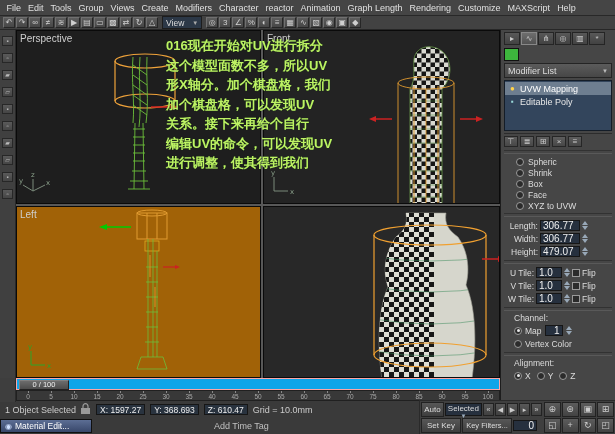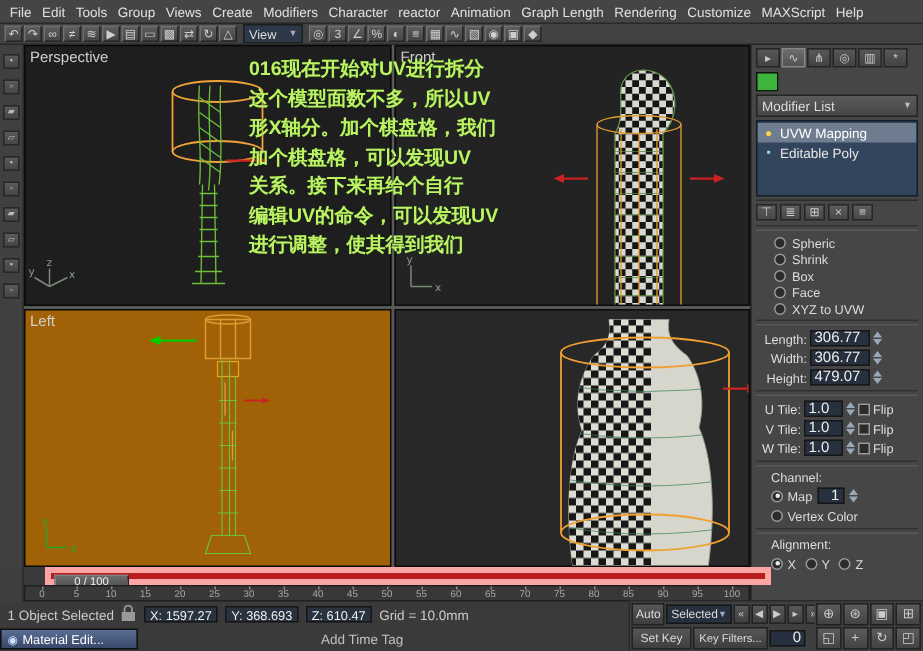--- a/index.html
+++ b/index.html
@@ -92,22 +92,22 @@
   .flip-lbl{font-size:8.5px;color:#ddd;}
   .chan-label,.align-label{height:11px;font-size:8.5px;color:#ddd;padding-left:10px;}
   .chan-row{padding-left:10px;gap:3px;}
   .align-row{padding-left:10px;gap:6px;}
   .align-opt{display:flex;align-items:center;gap:3px;}
   .lbl{font-size:8.5px;}
 
   
   #tl-corner{position:absolute;left:0;top:378px;width:16px;height:24px;background:#3e3e3e;
     border-right:1px solid #2a2a2a;box-sizing:border-box;}
-  #timeline{position:absolute;left:30px;top:378px;width:484px;height:12px;background:#b91c1c;
-    border:4px solid #fca5a5;box-sizing:border-box;}
+  #timeline{position:absolute;left:16px;top:378px;width:484px;height:12px;background:#0ea5e9;
+    border:1px solid #fca5a5;box-sizing:border-box;}
   .time-slider-handle{position:absolute;left:2px;top:1px;width:48px;height:8px;
     background:linear-gradient(#6c6c6c,#4c4c4c);border:1px solid #808080;
     border-right-color:#222;border-bottom-color:#222;color:#f0f0f0;font-size:7.5px;
     line-height:8px;text-align:center;cursor:default;}
   #trackbar{position:absolute;left:16px;top:390px;width:484px;height:11px;background:#383838;
     border:1px solid #202020;box-sizing:border-box;display:flex;justify-content:space-between;
     padding:0 5px;}
   .tick{display:flex;flex-direction:column;align-items:center;width:12px;}
   .tick i{width:1px;height:3px;background:#8a8a8a;}
   .tick span{font-size:6.5px;color:#a8a8a8;line-height:7px;white-space:nowrap;}
@@ -129,21 +129,21 @@
   #time-controls{position:absolute;left:419px;top:400px;width:124px;height:34px;background:#3f3f3f;
     border-top:1px solid #2a2a2a;border-left:1px solid #2a2a2a;box-sizing:border-box;padding:1px;}
   .tc-row{display:flex;gap:1px;height:15px;margin-bottom:1px;align-items:center;}
   .tc-btn{background:linear-gradient(#575757,#3e3e3e);border:1px solid #222;color:#ddd;
     font-size:8px;height:15px;line-height:13px;padding:0 2px;box-sizing:border-box;
     font-family:inherit;cursor:default;}
   .tc-btn.w40{width:40px;}
   .tc-btn.w50{width:50px;font-size:7.5px;}
   .tc-dd{width:46px;height:13px;background:#26303e;border:1px solid #161616;color:#ddd;
     font-size:8px;display:flex;justify-content:space-between;align-items:center;
-    padding:0 2px;box-sizing:border-box;cursor:default;}
+    padding:0 2px;box-sizing:border-box;cursor:default;flex-direction:column;}
   .tc-dd .arr{font-size:6px;color:#9ab;}
   .playback{display:flex;gap:1px;}
   .pb-btn{width:11px;height:13px;background:linear-gradient(#585858,#404040);border:1px solid #222;
     color:#ccc;font-size:7px;text-align:center;line-height:12px;box-sizing:border-box;cursor:default;}
   .frame-box{width:24px;}
 
   
   #nav-controls{position:absolute;left:543px;top:400px;width:72px;height:34px;background:#3f3f3f;
     border-top:1px solid #2a2a2a;display:grid;grid-template-columns:repeat(4,1fr);
     grid-auto-rows:15px;gap:1px;padding:1px;box-sizing:border-box;}

